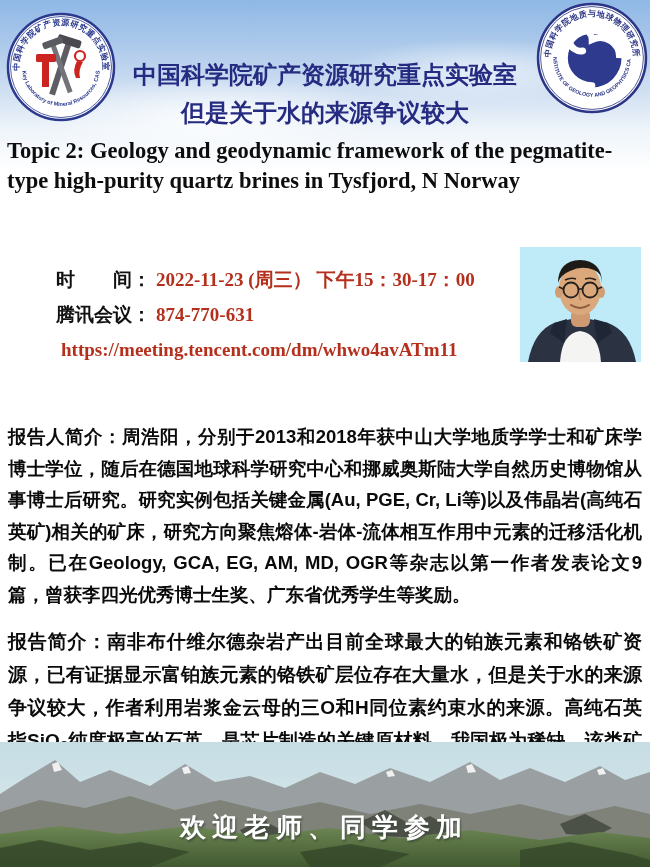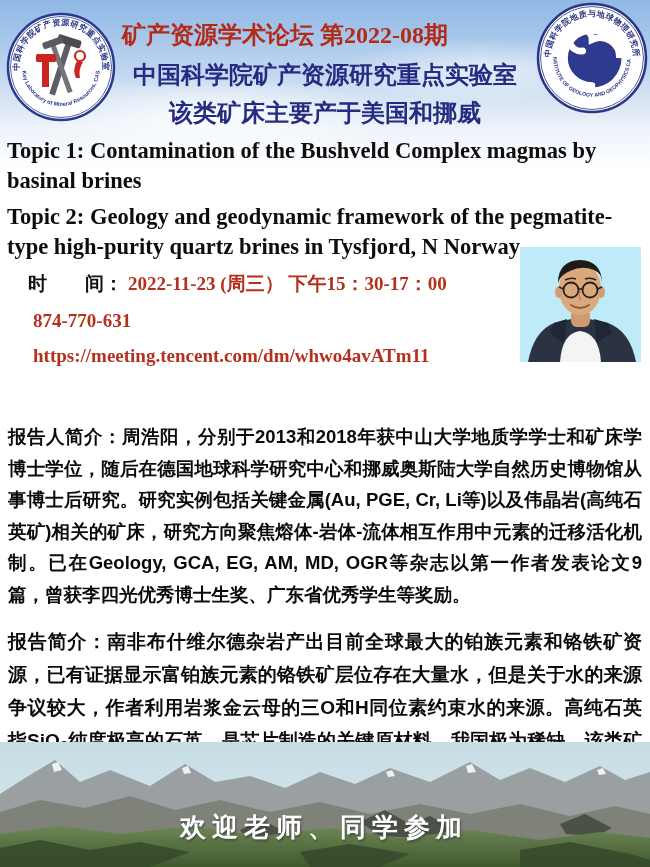--- a/index.html
+++ b/index.html
@@ -24,21 +24,21 @@
   .org-line{ font-size:24px; line-height:38px; white-space:nowrap; }
 
   
   .topics{ position:absolute; left:7px; right:7px; top:136px; color:#0d0d0d;
     font-family:"Liberation Serif","DejaVu Serif",serif; font-weight:700; }
   .topic{ font-size:22.5px; line-height:30px; }
   .topic + .topic{ margin-top:6px; }
 
   
   .meeting{ position:absolute; left:28px; top:262px; width:480px; }
-  .m-row{ display:flex; align-items:flex-end; height:35px; font-size:19px; font-weight:700; white-space:nowrap; }
+  .m-row{ display:flex; align-items:center; height:35px; font-size:19px; font-weight:700; white-space:nowrap;margin-left:28px; }
   .m-label{ color:#111; }
   .m-value{ color:#b5301c; font-family:"Liberation Serif","DejaVu Serif",serif; font-weight:700; margin-left:5px; font-size:19px; }
   .m-link{ text-decoration:none; color:#b5301c; cursor:pointer; }
 
   .photo{ position:absolute; left:520px; top:247px; width:121px; height:115px; }
 
   
   .para{ position:absolute; left:8px; right:8px; color:#0b0b0b; font-weight:700;
     text-align:justify;margin-top:48px; }
   .bio{ top:373px; font-size:18.5px; line-height:31.5px; }
@@ -108,37 +108,36 @@
         <textPath href="#arcTopR" startOffset="50%" text-anchor="middle">中国科学院地质与地球物理研究所</textPath>
       </text>
       <text font-size="5.2" fill="#2b3585" font-weight="bold">
         <textPath href="#arcBotR" startOffset="50%" text-anchor="middle">INSTITUTE OF GEOLOGY AND GEOPHYSICS CAS</textPath>
       </text>
       <circle cx="55" cy="55" r="29" fill="#2e3a8e"></circle>
       <path d="M 55 82 A 27 27 0 1 1 82 55 A 19 19 0 0 0 55 37 A 11 11 0 1 0 46 48" fill="none" stroke="#ffffff" stroke-width="6.5" stroke-linecap="round"></path>
     </svg>
   </div>
 
-  <div class="forum-title">矿产资源学术论坛 第2022-08期</div>
   <div class="org-lines">
     <div class="org-line">中国科学院矿产资源研究重点实验室</div>
-    <div class="org-line">该类矿床主要产于美国和挪威</div>
+    <div class="org-line">但是关于水的来源争议较大</div>
   </div>
 
   <div class="topics">
-    <div class="topic">Topic 1: Contamination of the Bushveld Complex magmas by basinal brines</div>
     <div class="topic">Topic 2: Geology and geodynamic framework of the pegmatite-type high-purity quartz brines in Tysfjord, N Norway</div>
   </div>
 
   <div class="meeting">
     <div class="m-row">
       <span class="m-label">时　　间：</span>
       <span class="m-value">2022-11-23 (周三） 下午15：30-17：00</span>
     </div>
     <div class="m-row">
+      <span class="m-label">腾讯会议：</span>
       <span class="m-value">874-770-631</span>
     </div>
     <div class="m-row">
       <span class="m-value m-link">https://meeting.tencent.com/dm/whwo4avATm11</span>
     </div>
   </div>
 
   <div class="photo">
     <svg viewBox="0 0 121 115" width="121" height="115">
       <rect x="0" y="0" width="121" height="115" fill="#bfeaf7"></rect>

